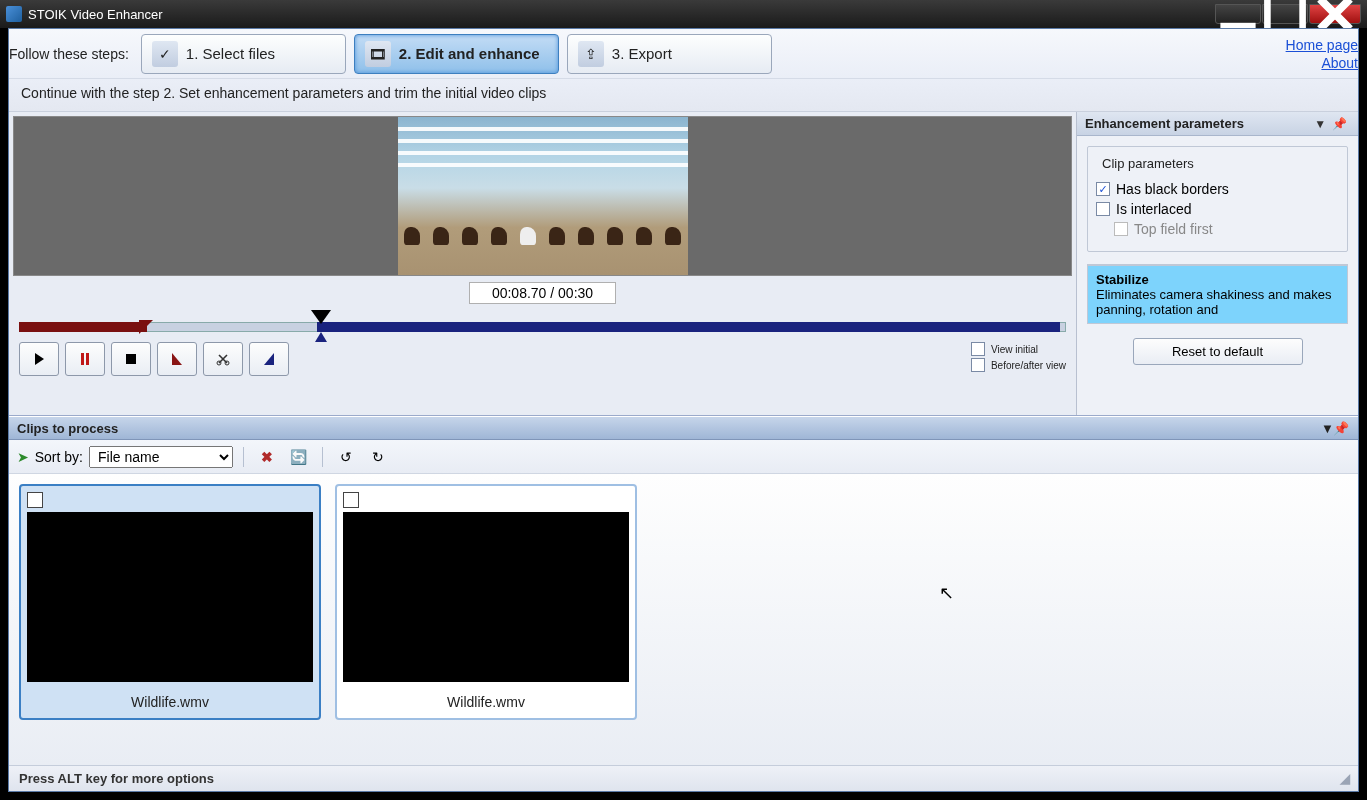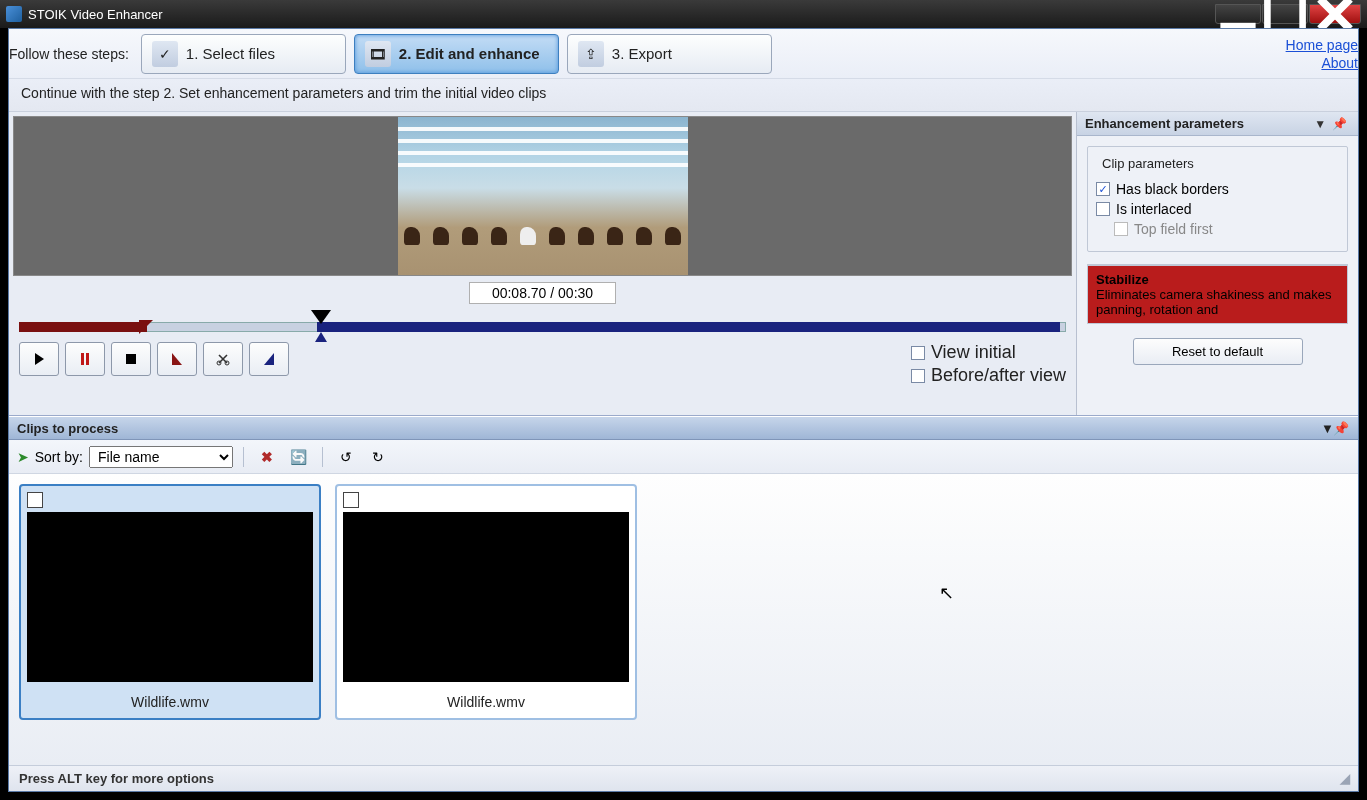--- a/index.html
+++ b/index.html
@@ -49,41 +49,41 @@
 .timeline .bar { position:absolute; top:14px; left:0; right:0; height:10px; background:#c8d1e1; border:1px solid #8aa; }
 .timeline .played { position:absolute; top:14px; left:0; width:128px; height:10px; background:#7a1010; }
 .timeline .trim { position:absolute; top:14px; left:298px; right:6px; height:10px; background:#1a237e; }
 .timeline .marker { position:absolute; top:2px; left:292px; width:0; height:0; border-left:10px solid transparent; border-right:10px solid transparent; border-top:14px solid #000; }
 .timeline .marker2 { position:absolute; top:24px; left:296px; width:0; height:0; border-left:6px solid transparent; border-right:6px solid transparent; border-bottom:10px solid #1a237e; }
 .timeline .inmark { position:absolute; top:12px; left:120px; width:0; height:0; border-top:14px solid #7a1010; border-right:14px solid transparent; }
 
 .playrow { display:flex; align-items:flex-start; gap:6px; margin:6px 6px 0 6px; }
 .pbtn { width:40px; height:34px; border:1px solid #8d98aa; border-radius:3px; background:linear-gradient(#fdfdfd,#e9edf4); display:flex; align-items:center; justify-content:center; }
 .pbtn svg { width:16px; height:16px; }
-.playrow .checks { margin-left:auto; display:flex; flex-direction:column; gap:2px; font-size:18px; color:#222; }
+.playrow .checks { margin-left:auto; display:flex; flex-direction:column; gap:2px; font-size:10px; color:#222; }
 .playrow .checks label { display:flex; align-items:center; gap:6px; }
 .chk { width:14px; height:14px; border:1px solid #7a8aa5; background:#fff; display:inline-flex; align-items:center; justify-content:center; font-size:11px; color:#1a4fd6; }
 
 
 .paramcol { width:282px; border-left:1px solid #b8c0d0; display:flex; flex-direction:column; background:#eef1f7; }
 .panelhdr { height:24px; background:linear-gradient(#dfe6f1,#c8d3e4); border-bottom:1px solid #a9b6cc; display:flex; align-items:center; padding:0 8px; font-size:13px; color:#222; font-weight:600; }
 .panelhdr .spacer { flex:1; }
 .panelhdr .caret, .panelhdr .pin { font-size:12px; padding:0 3px; color:#333; }
 .parambody { padding:10px; display:flex; flex-direction:column; gap:6px; font-size:14px; }
 .groupbox { border:1px solid #c0c8d6; border-radius:2px; padding:8px 8px 10px 8px; margin-bottom:6px; }
 .groupbox .title { font-size:13px; color:#222; margin:-16px 0 6px 2px; background:#eef1f7; display:inline-block; padding:0 4px; }
 .groupbox label { display:flex; align-items:center; gap:6px; margin:4px 0; font-size:14px; }
 .groupbox label.indent { margin-left:18px; color:#888; }
 .groupbox label.indent .chk { border-color:#bbb; }
 
 .proptable { border:1px solid #c0c8d6; }
 .proptable .hdrs { display:flex; font-size:13px; background:linear-gradient(#f5f7fb,#e6ebf3); border-bottom:1px solid #c0c8d6; }
 .proptable .hdrs div { padding:4px 8px; }
 .proptable .hdrs .c1 { width:120px; border-right:1px solid #c0c8d6; }
-.proptable .row { padding:6px 8px; font-size:13px; border-top:1px solid #c0c8d6; background:#b91c1c; }
+.proptable .row { padding:6px 8px; font-size:13px; border-top:1px solid #c0c8d6; background:#7dd3fc; }
 .proptable .row .pname { font-weight:700; }
 .resetbtn { align-self:center; margin-top:8px; width:170px; padding:5px 0; border:1px solid #9aa7bb; border-radius:3px; background:linear-gradient(#fdfdfd,#e9edf4); font-size:13px; text-align:center; }
 
 
 .clipshdr { height:24px; background:linear-gradient(#c6d5ea,#9fb6d6); border-top:1px solid #fff; border-bottom:1px solid #7f95b8; display:flex; align-items:center; padding:0 8px; font-size:13px; font-weight:600; color:#222; }
 .clipshdr .spacer { flex:1; }
 
 .cliptoolbar { height:34px; display:flex; align-items:center; gap:6px; padding:0 8px; background:linear-gradient(#f3f6fb,#e8ecf4); border-bottom:1px solid #cfd6e2; font-size:14px; }
 .cliptoolbar select { font-size:14px; padding:1px 4px; width:144px; }
 .tbtn { width:26px; height:24px; border:1px solid transparent; border-radius:3px; display:flex; align-items:center; justify-content:center; }

